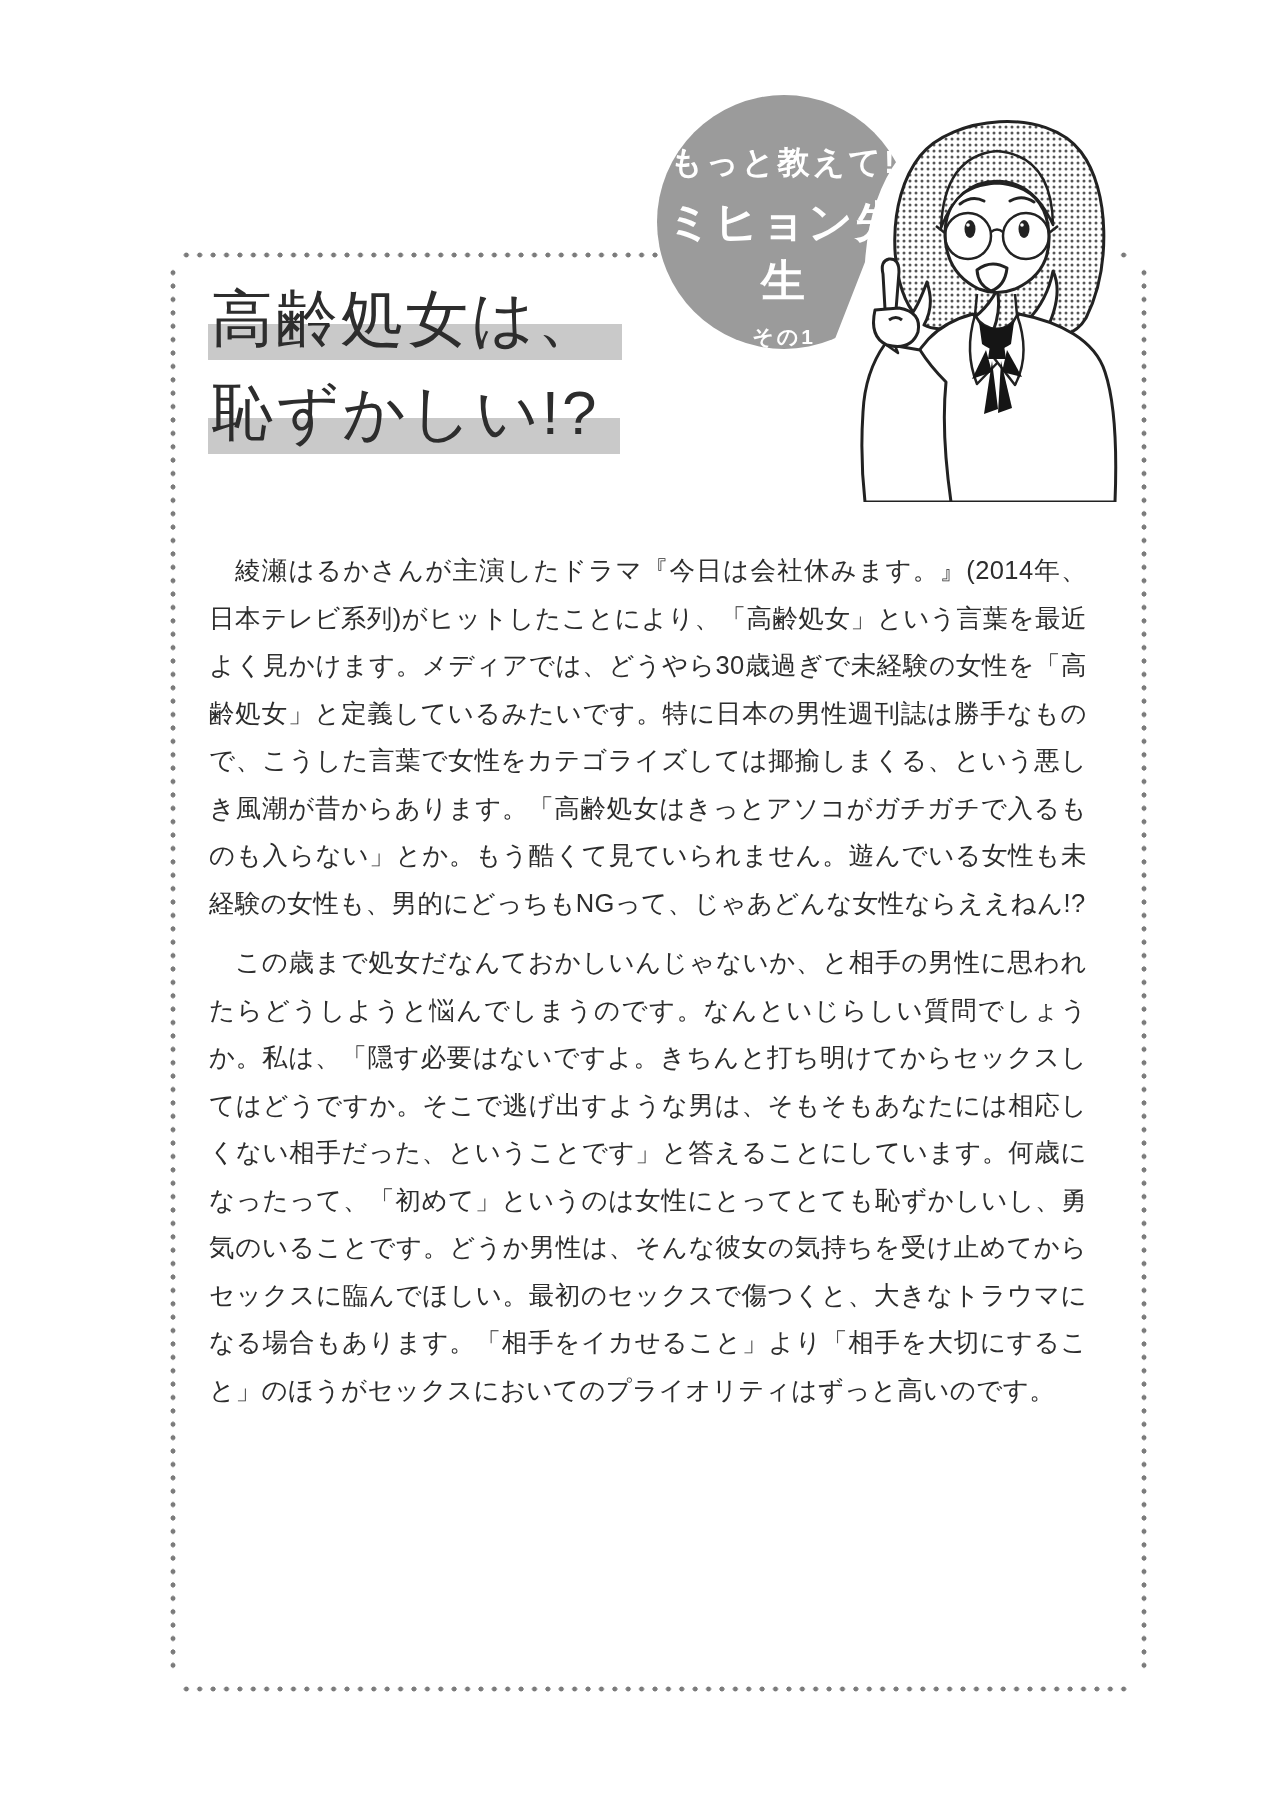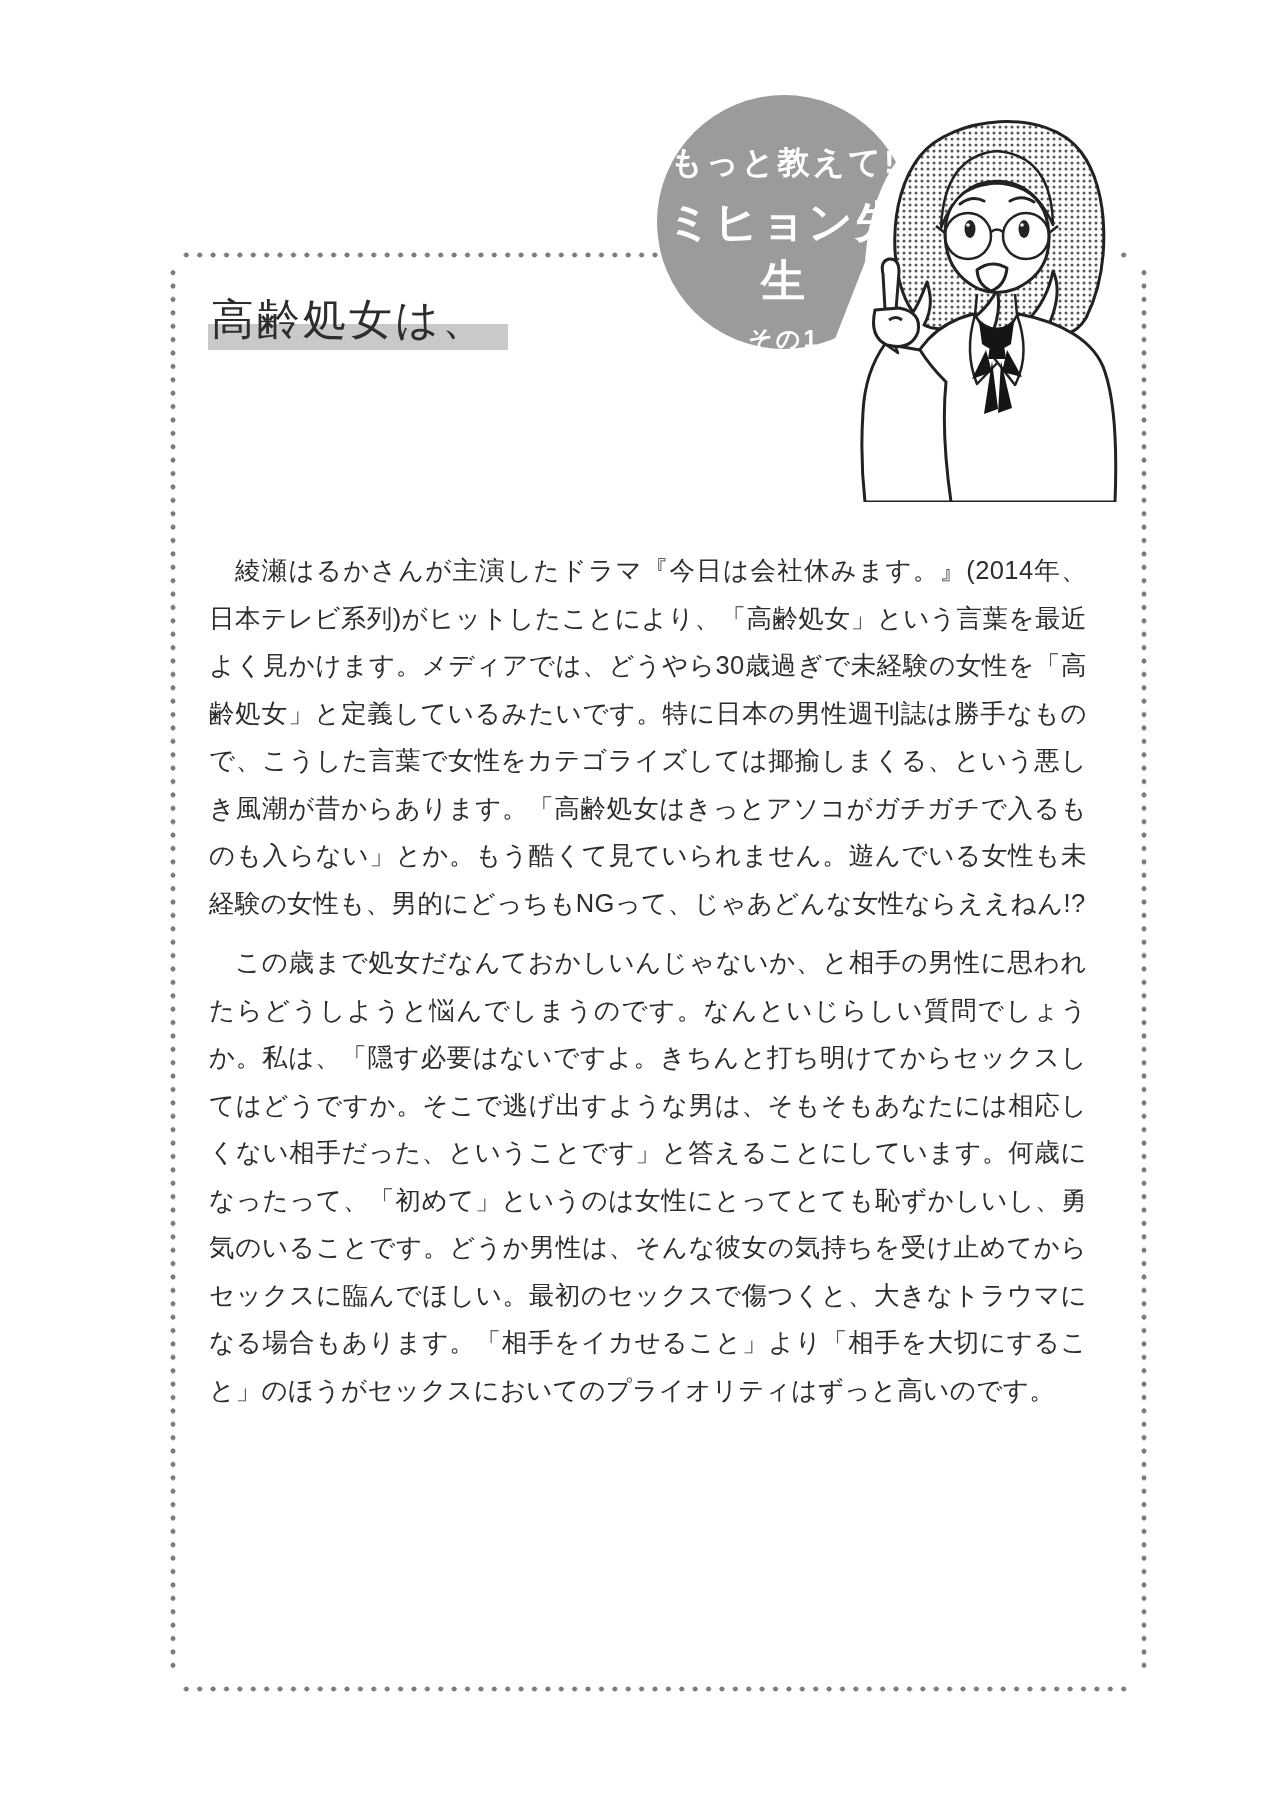--- a/index.html
+++ b/index.html
@@ -16,29 +16,29 @@
   .dots-left{left:170px;top:263px;height:1412px;}
   .dots-right{left:1141px;top:263px;height:1412px;}
 
   
   .badge{
     position:absolute;left:657px;top:95px;width:254px;height:254px;border-radius:50%;
     background:#9b9b9b;color:#ffffff;text-align:center;z-index:3;
   }
   .badge-l1{margin-top:46px;font-size:32px;font-weight:bold;letter-spacing:3px;}
   .badge-l2{margin-top:8px;font-size:44px;font-weight:bold;letter-spacing:2px;}
-  .badge-l3{margin-top:12px;font-size:24px;font-weight:bold;letter-spacing:3px;}
+  .badge-l3{margin-top:12px;font-size:21px;font-weight:bold;letter-spacing:3px;}
 
   
   .illu{position:absolute;left:715px;top:82px;width:405px;height:420px;z-index:4;}
 
   
   .title{
     position:absolute;left:208px;top:272px;margin:0;z-index:5;
-    font-size:43px;font-weight:500;line-height:94px;letter-spacing:3px;color:#2d2d2d;
+    font-size:62px;font-weight:500;line-height:94px;letter-spacing:3px;color:#2d2d2d;
   }
   .hl{background:linear-gradient(to bottom,rgba(0,0,0,0) 52%,#c9c9c9 52%);padding:0 20px 7px 3px;}
 
   
   .body-text{
     position:absolute;left:197px;top:535px;width:902px;z-index:2;
     font-size:25.5px;line-height:47.5px;text-align:justify;color:#2d2d2d;
     letter-spacing:0.4px;overflow-wrap:anywhere;
   }
   .body-text p{margin:12px;}
@@ -116,20 +116,21 @@
 
     <g fill="#ffffff" stroke="#222222" stroke-width="3" stroke-linejoin="round">
       <path d="M168,192 Q165,179 174,177 Q184,176 184,190 L181,228 L170,227 Z"></path>
       <path d="M160,228 Q154,255 172,263 Q196,269 203,250 Q207,230 184,226 Z"></path>
       <path d="M174,238 Q181,233 187,238" fill="none"></path>
     </g>
   </svg>
 
   <h1 class="title">
     <span class="hl">高齢処女は、</span><br>
+    <span class="hl">恥ずかしい!?</span>
   </h1>
 
   <div class="body-text">
     <p class="indent">綾瀬はるかさんが主演したドラマ『今日は会社休みます。』(2014年、日本テレビ系列)がヒットしたことにより、「高齢処女」という言葉を最近よく見かけます。メディアでは、どうやら30歳過ぎで未経験の女性を「高齢処女」と定義しているみたいです。特に日本の男性週刊誌は勝手なもので、こうした言葉で女性をカテゴライズしては揶揄しまくる、という悪しき風潮が昔からあります。「高齢処女はきっとアソコがガチガチで入るものも入らない」とか。もう酷くて見ていられません。遊んでいる女性も未経験の女性も、男的にどっちもNGって、じゃあどんな女性ならええねん!?</p>
     <p class="indent">この歳まで処女だなんておかしいんじゃないか、と相手の男性に思われたらどうしようと悩んでしまうのです。なんといじらしい質問でしょうか。私は、「隠す必要はないですよ。きちんと打ち明けてからセックスしてはどうですか。そこで逃げ出すような男は、そもそもあなたには相応しくない相手だった、ということです」と答えることにしています。何歳になったって、「初めて」というのは女性にとってとても恥ずかしいし、勇気のいることです。どうか男性は、そんな彼女の気持ちを受け止めてからセックスに臨んでほしい。最初のセックスで傷つくと、大きなトラウマになる場合もあります。「相手をイカせること」より「相手を大切にすること」のほうがセックスにおいてのプライオリティはずっと高いのです。</p>
   </div>
 
 </div>
 
 </body></html>

